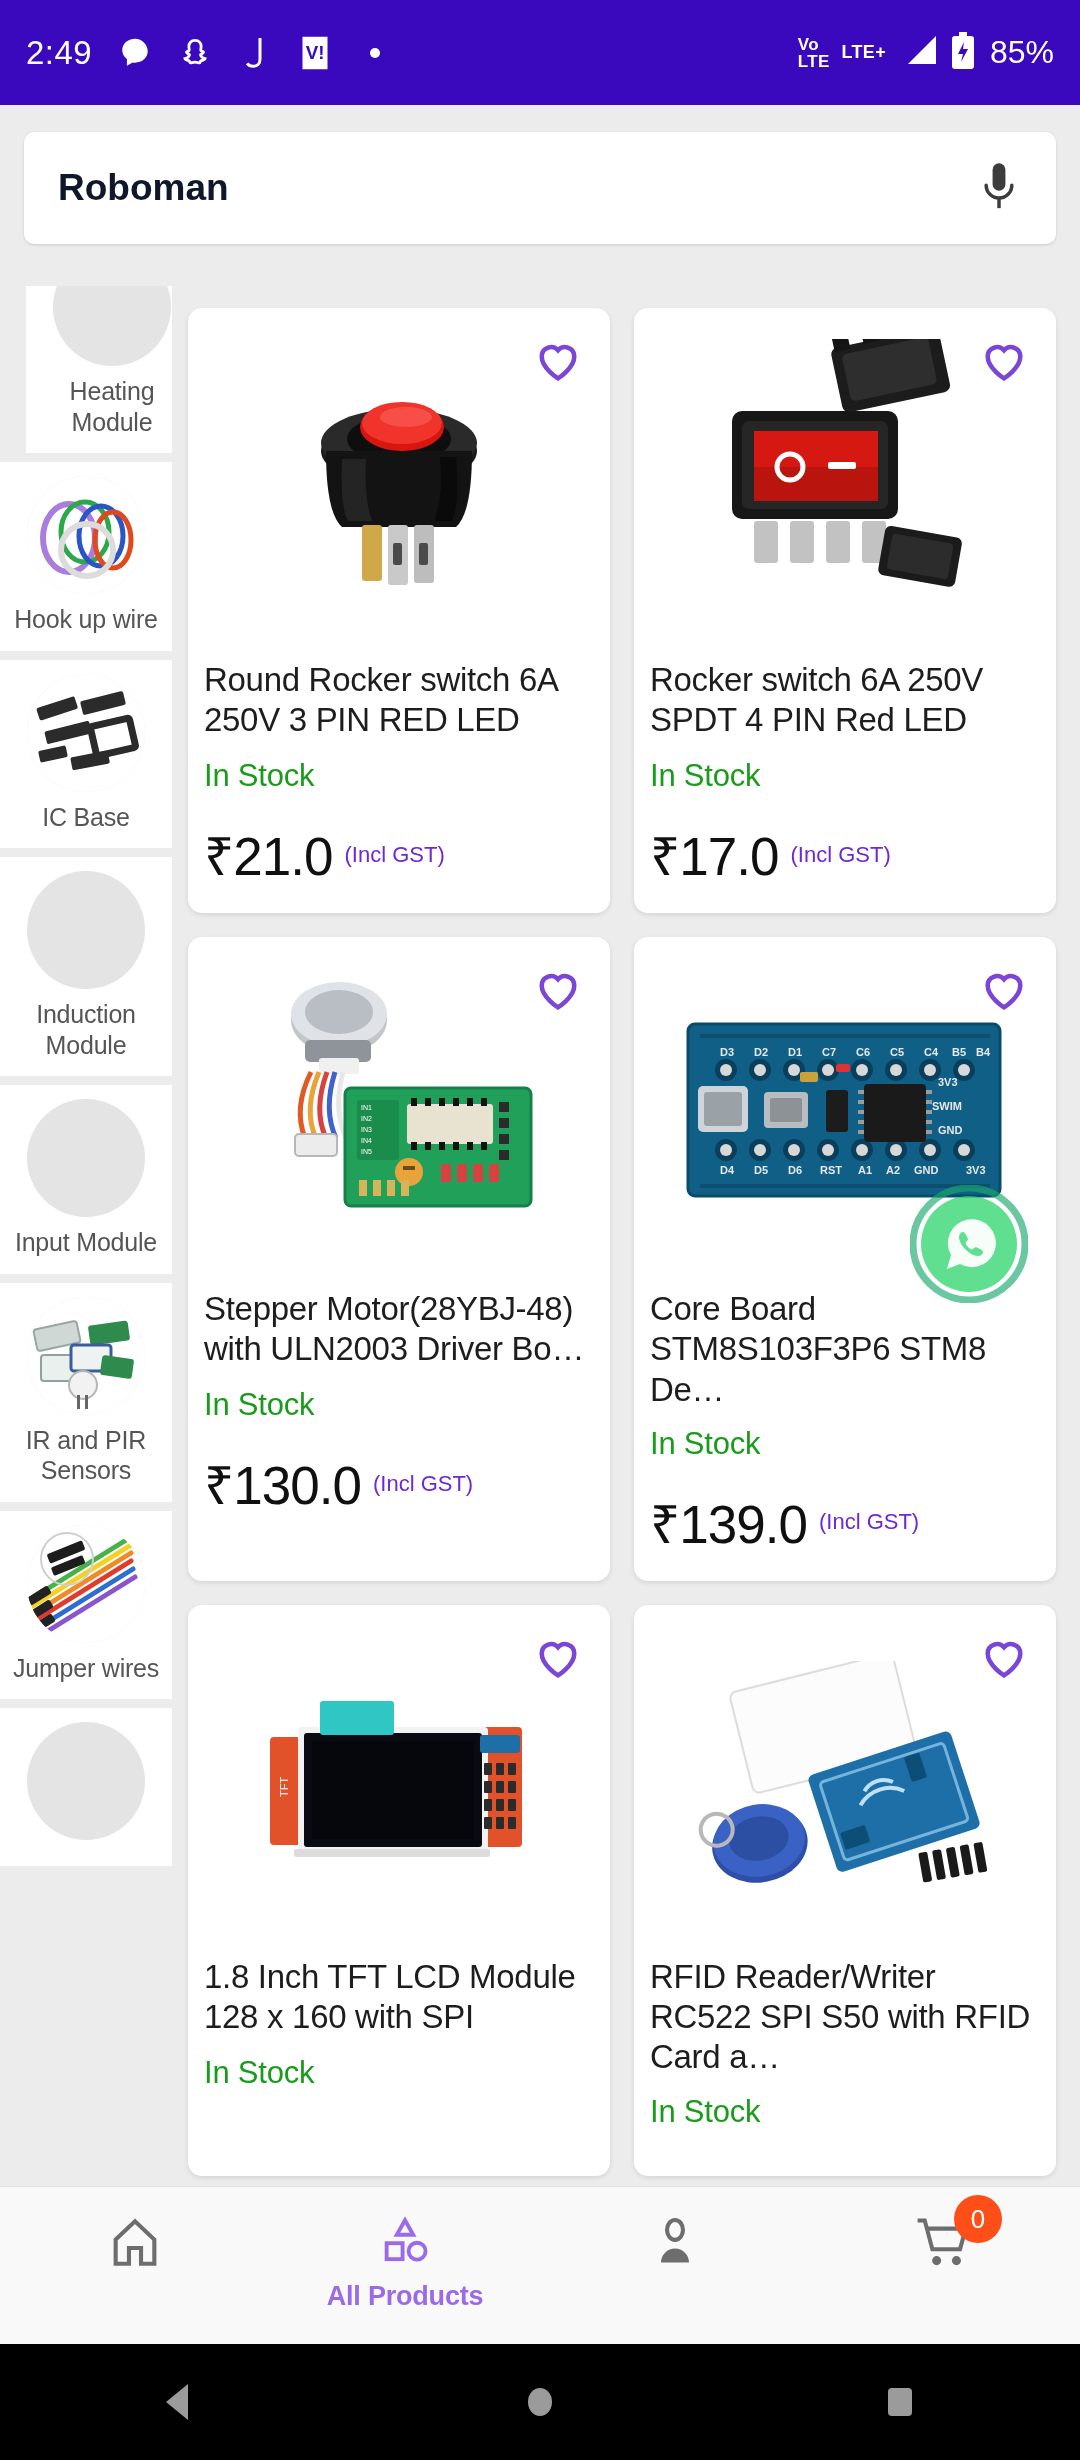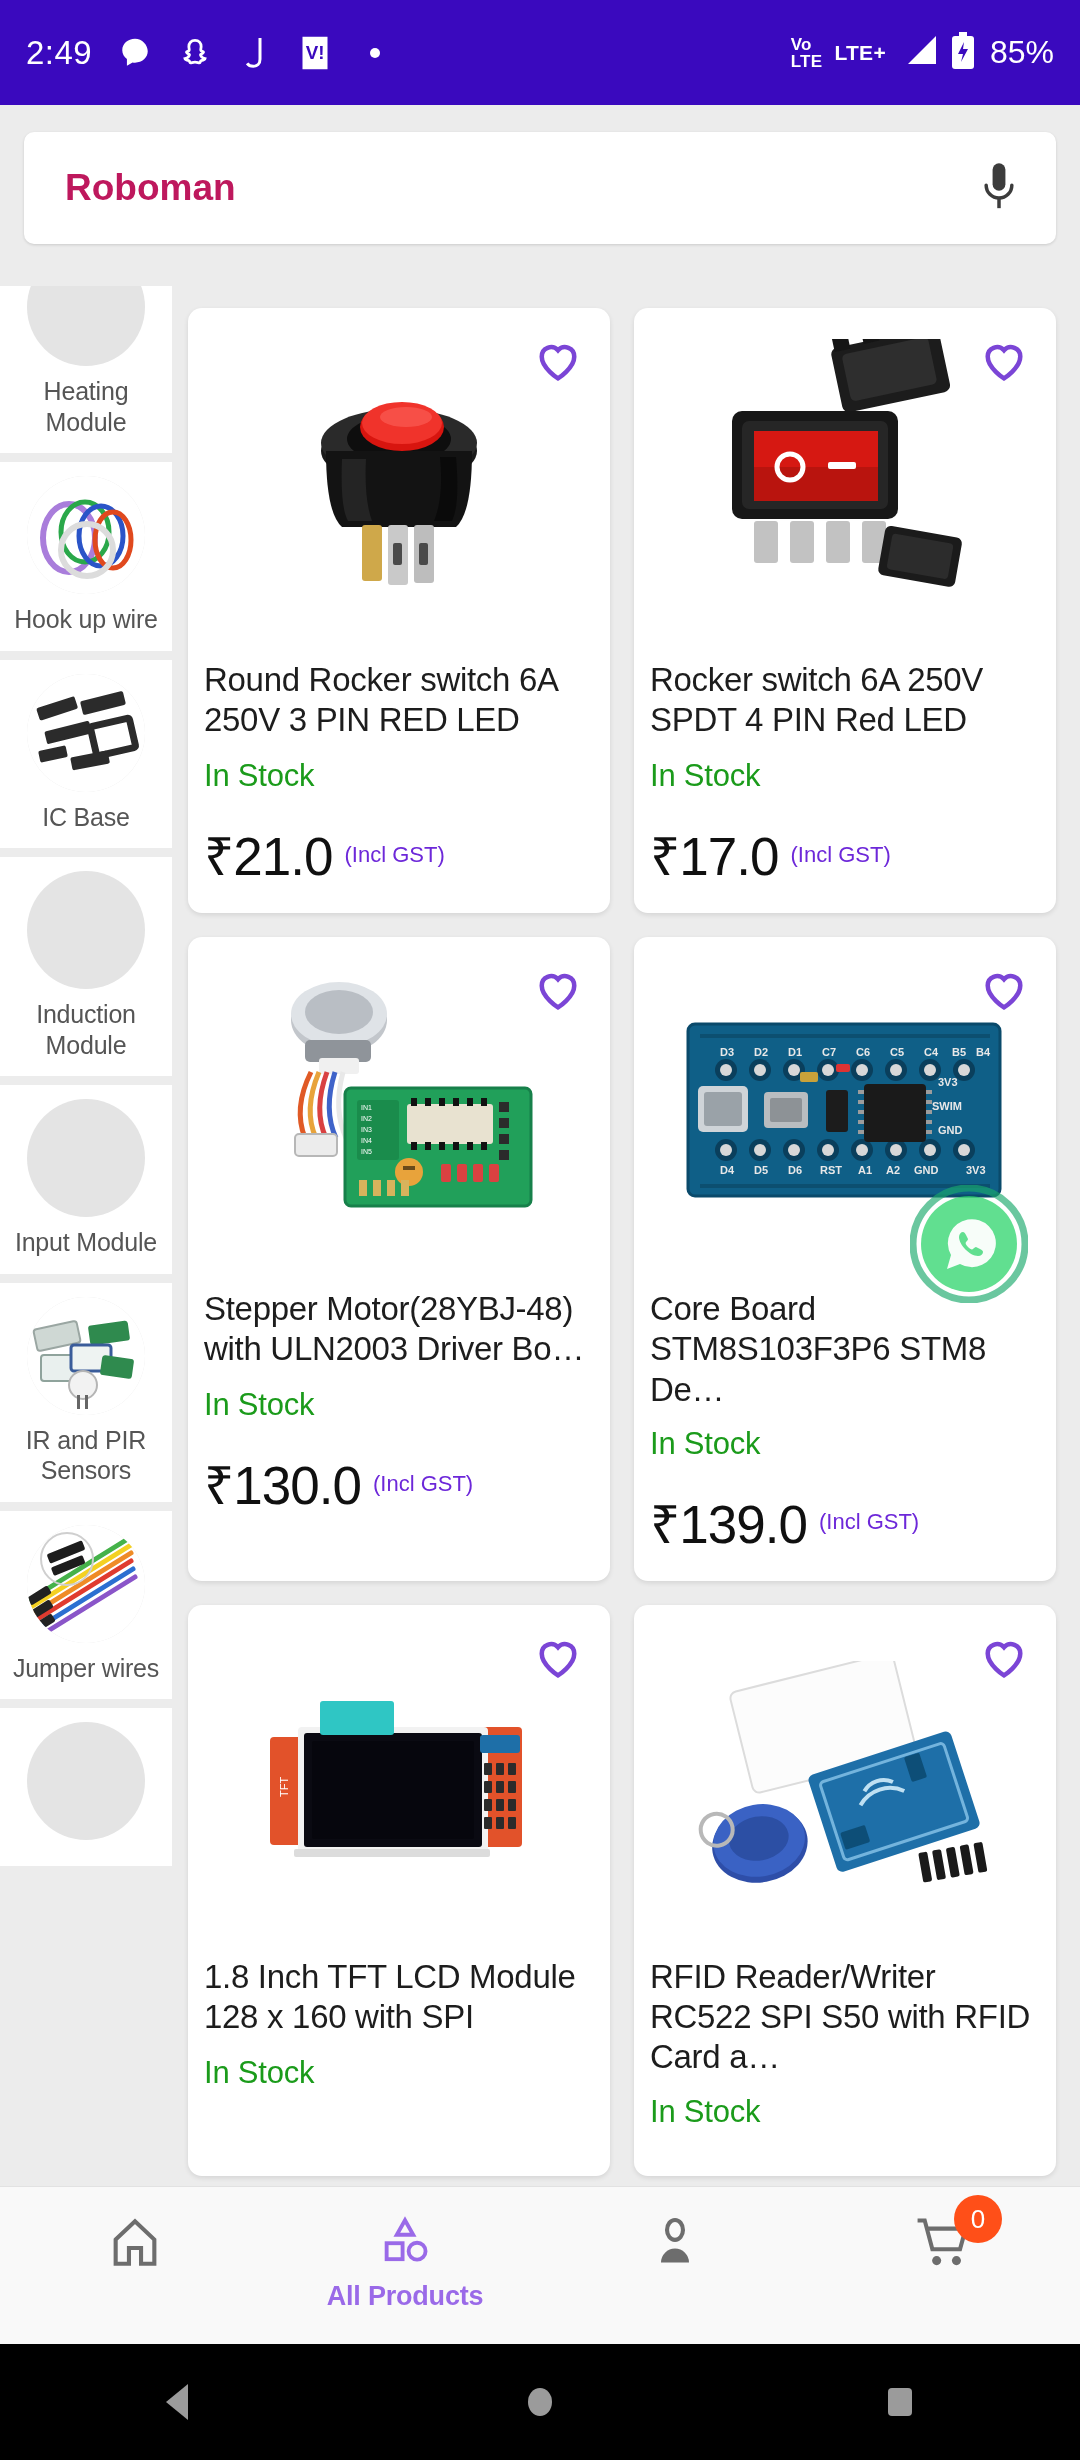--- a/index.html
+++ b/index.html
@@ -16,34 +16,34 @@
     background:#3A09BE; color:#fff;
     display:flex; align-items:center; padding:0 26px;
   }
   .sb-time { font-size:33px; font-weight:500; letter-spacing:.5px;text-align:center; }
   .sb-left-icons { display:flex; align-items:center; gap:22px; margin-left:24px; }
   .sb-ic { width:38px; height:38px; display:flex; align-items:center; justify-content:center; }
   .sb-ic svg { display:block; }
   .sb-spacer { flex:1; }
   .sb-right { display:flex; align-items:center; gap:12px; }
   .volte { font-size:17px; font-weight:700; line-height:17px; text-align:left; letter-spacing:.3px; }
-  .lteplus { font-size:21px; font-weight:700; letter-spacing:.3px; }
+  .lteplus { font-size:18px; font-weight:700; letter-spacing:.3px; }
   .sb-batt-pct { font-size:32px; font-weight:500; margin-left:2px; }
 
   
   .searchwrap {
     position:absolute; top:105px; left:0; width:1080px; height:85px; background:#ececec;
   }
   .searchbar {
     position:absolute; top:132px; left:24px; width:1032px; height:112px;
     background:#fff; border-radius:10px;
     box-shadow:0 1px 3px rgba(0,0,0,0.14);
     display:flex; align-items:center; padding:0 34px;
   }
-  .search-text { font-size:37px; color:#be185d; font-weight:600; flex:1;margin-left:7px; }
+  .search-text { font-size:37px; color:#0f172a; font-weight:600; flex:1; }
   .mic-icon { width:46px; height:56px; display:flex; align-items:center; justify-content:center; }
 
   
   .content {
     position:absolute; top:286px; left:0; width:1080px; height:1900px;
     background:#ececec; display:flex; overflow:hidden;
   }
 
   
   .sidebar {
@@ -60,21 +60,21 @@
   .cat-thumb {
     width:118px; height:118px; border-radius:50%;
     background:#e4e4e4; overflow:hidden; position:relative;
     display:flex; align-items:center; justify-content:center;
   }
   .cat-thumb svg { display:block; }
   .cat-label {
     margin-top:10px; font-size:25px; color:#555; text-align:center;
     line-height:1.22; font-weight:400; letter-spacing:-.2px;
   }
-  .cat.first { padding-top:0; }
+  .cat.first { padding-top:0;margin-left:26px; }
   .cat.first .cat-thumb { margin-top:-38px; }
 
   
   .grid-wrap { flex:1; height:1900px; overflow:hidden; position:relative; padding:0 8px 0 0; }
   .grid {
     display:grid; grid-template-columns:1fr 1fr; gap:24px;
     padding:22px 16px 0 16px;
   }
   .card {
     background:#fff; border-radius:14px; position:relative;

